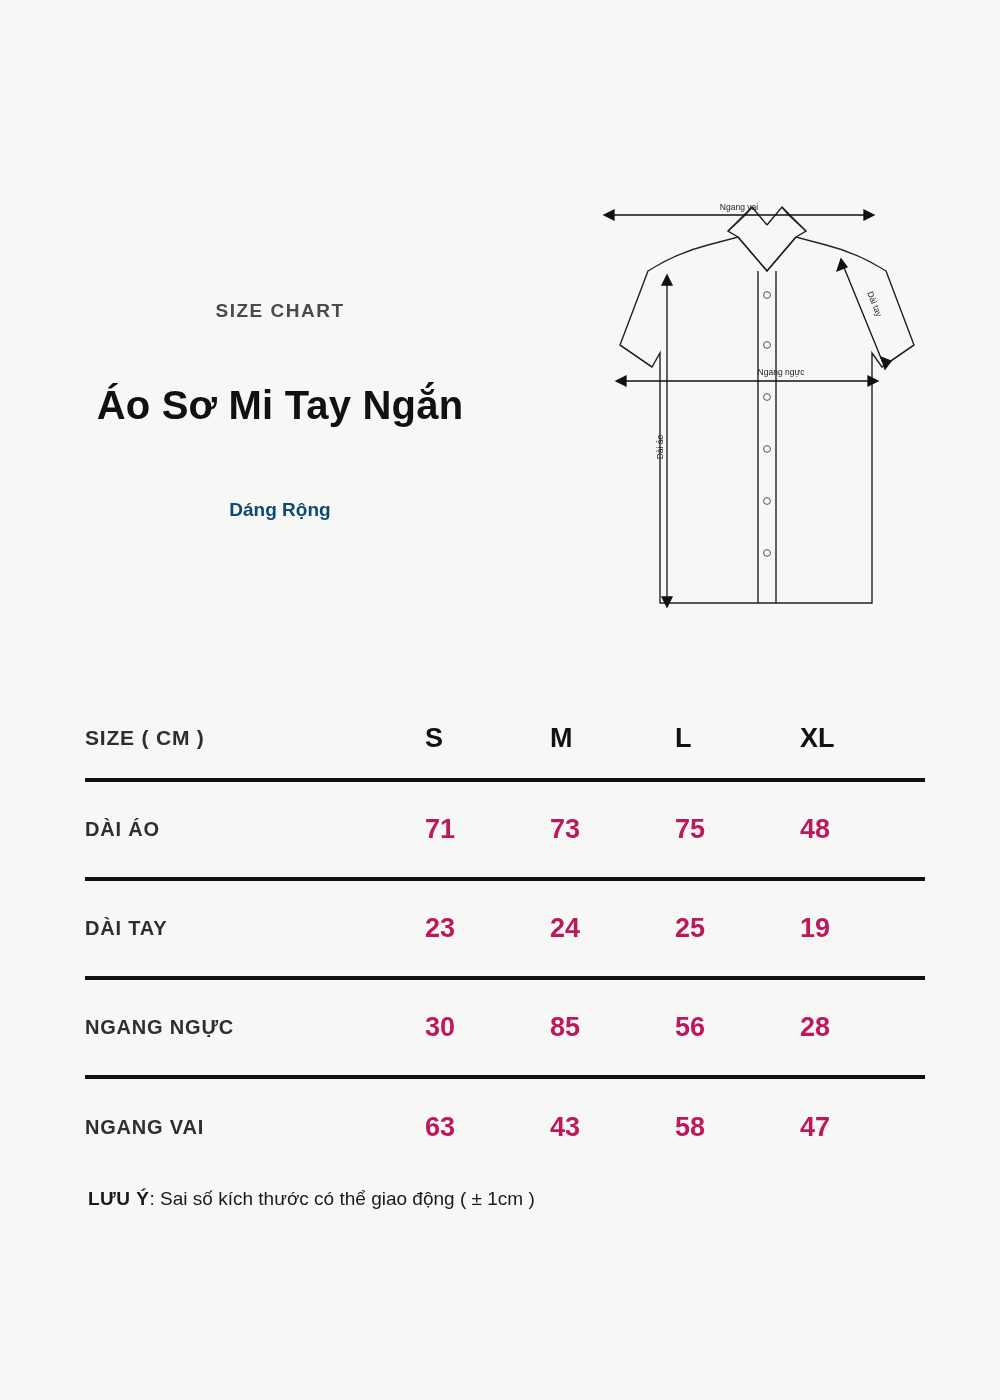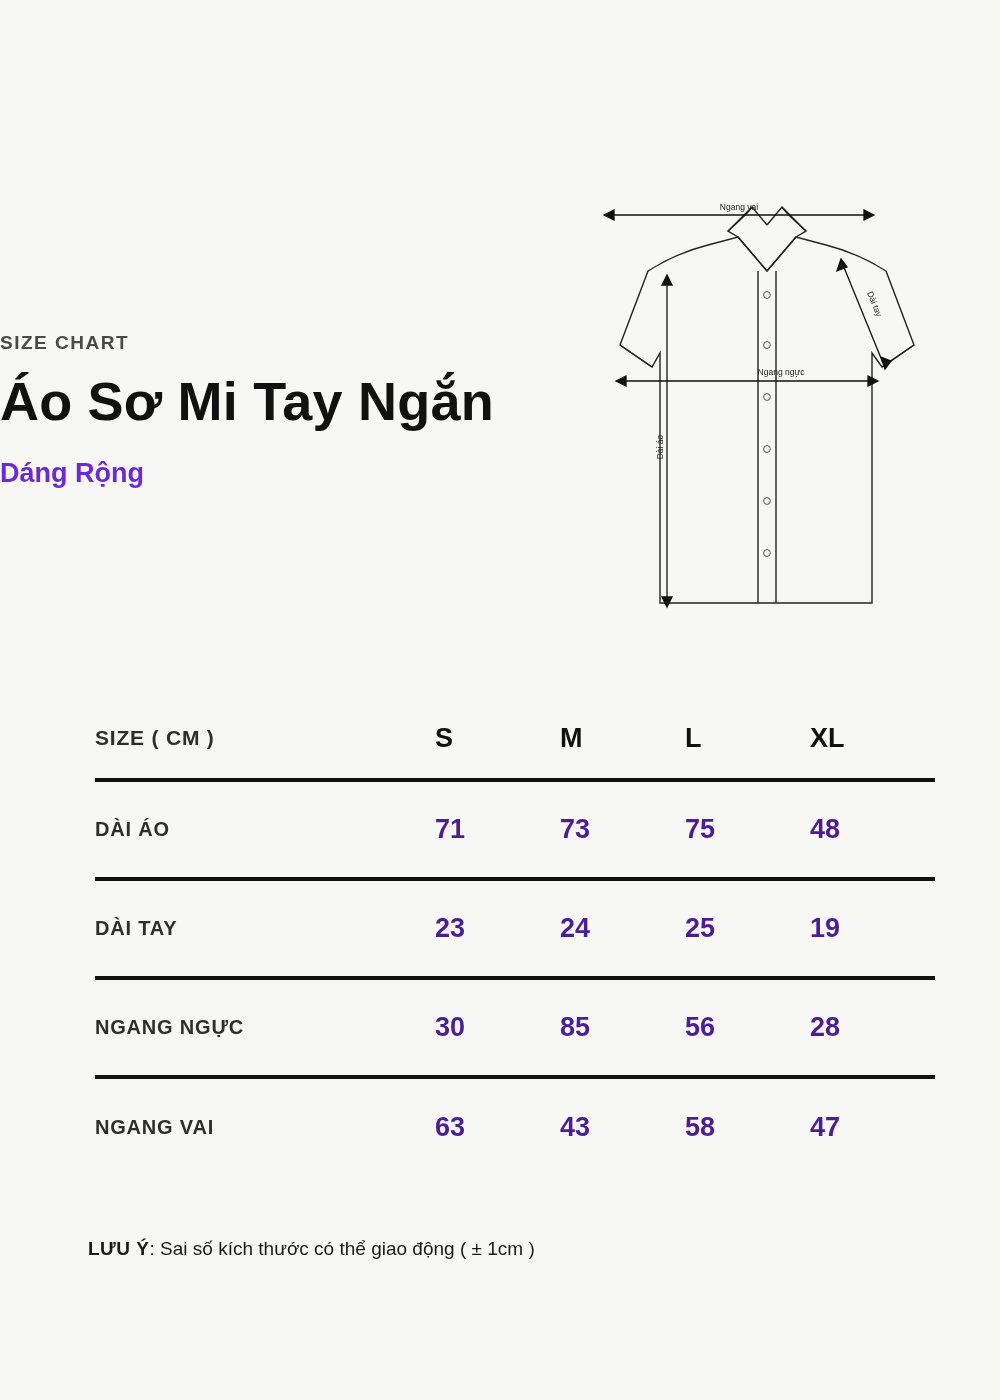--- a/index.html
+++ b/index.html
@@ -18,61 +18,62 @@
 
   
   .header {
     position: absolute;
     left: 0;
     top: 190px;
     width: 560px;
     height: 440px;
     display: flex;
     flex-direction: column;
-    align-items: flex-start;
+    align-items: center;
     justify-content: center;
+    gap: 45px;
   }
   .eyebrow {
     font-size: 19px;
     font-weight: bold;
     letter-spacing: 1.5px;
     color: #4a4a4a;
     margin-bottom: 16px;
   }
   .title {
-    font-size: 54px;
+    font-size: 40px;
     font-weight: bold;
     color: #111;
     letter-spacing: 0.2px;
     margin-bottom: 26px;
     text-align: center;
   }
   .subtitle {
-    font-size: 27px;
-    font-weight: bold;
-    color: #6d28d9;
+    font-size: 19px;
+    font-weight: bold;
+    color: #0c4a6e;
     text-align: center;
   }
 
   
   .illustration {
     position: absolute;
     left: 600px;
     top: 185px;
     width: 340px;
     height: 450px;
   }
   .illustration svg {
     display: block;
   }
 
   
   .table-wrap {
     position: absolute;
-    left: 95px;
+    left: 85px;
     top: 712px;
     width: 840px;
   }
   table.size-table {
     width: 100%;
     border-collapse: collapse;
     table-layout: fixed;
   }
   table.size-table th,
   table.size-table td {
@@ -112,28 +113,28 @@
   }
   .row-label {
     font-size: 20px;
     font-weight: bold;
     letter-spacing: 0.8px;
     color: #2e2e2e;
   }
   .cell-val {
     font-size: 27px;
     font-weight: bold;
-    color: #4c1d95;
+    color: #be185d;
   }
 
   
   .note {
     position: absolute;
     left: 88px;
-    top: 1238px;
+    top: 1188px;
     font-size: 19px;
     color: #1a1a1a;
   }
   .note b {
     font-weight: bold;
     letter-spacing: 0.5px;
   }
 
   .diag-label {
     font-family: "Liberation Sans", sans-serif;

